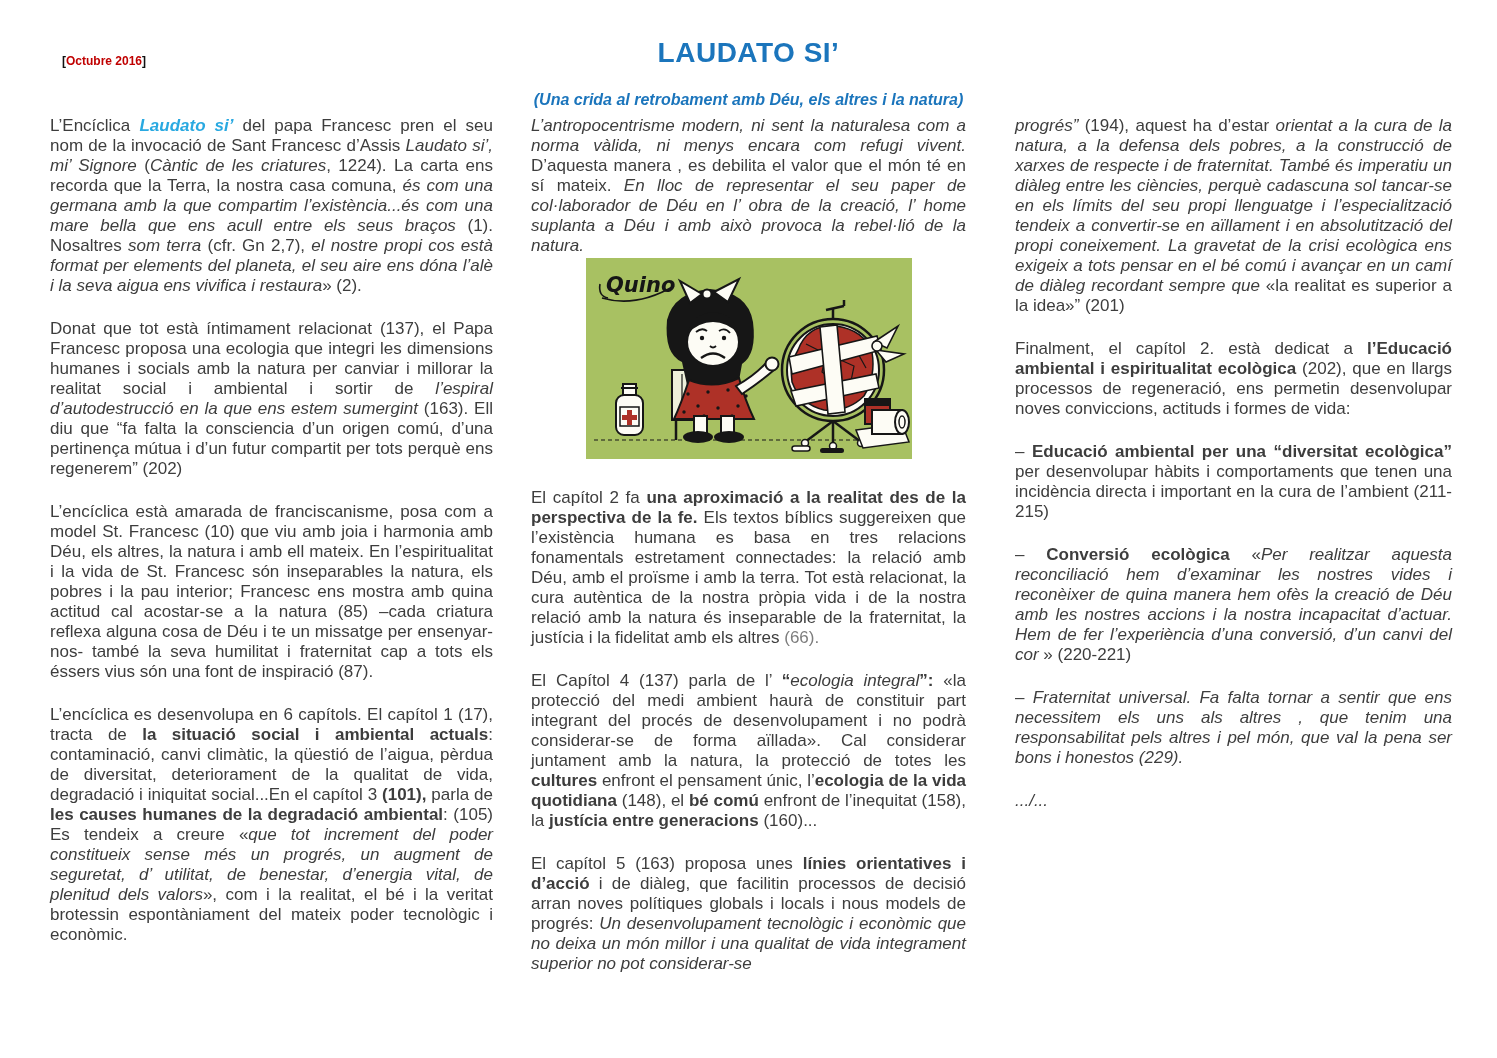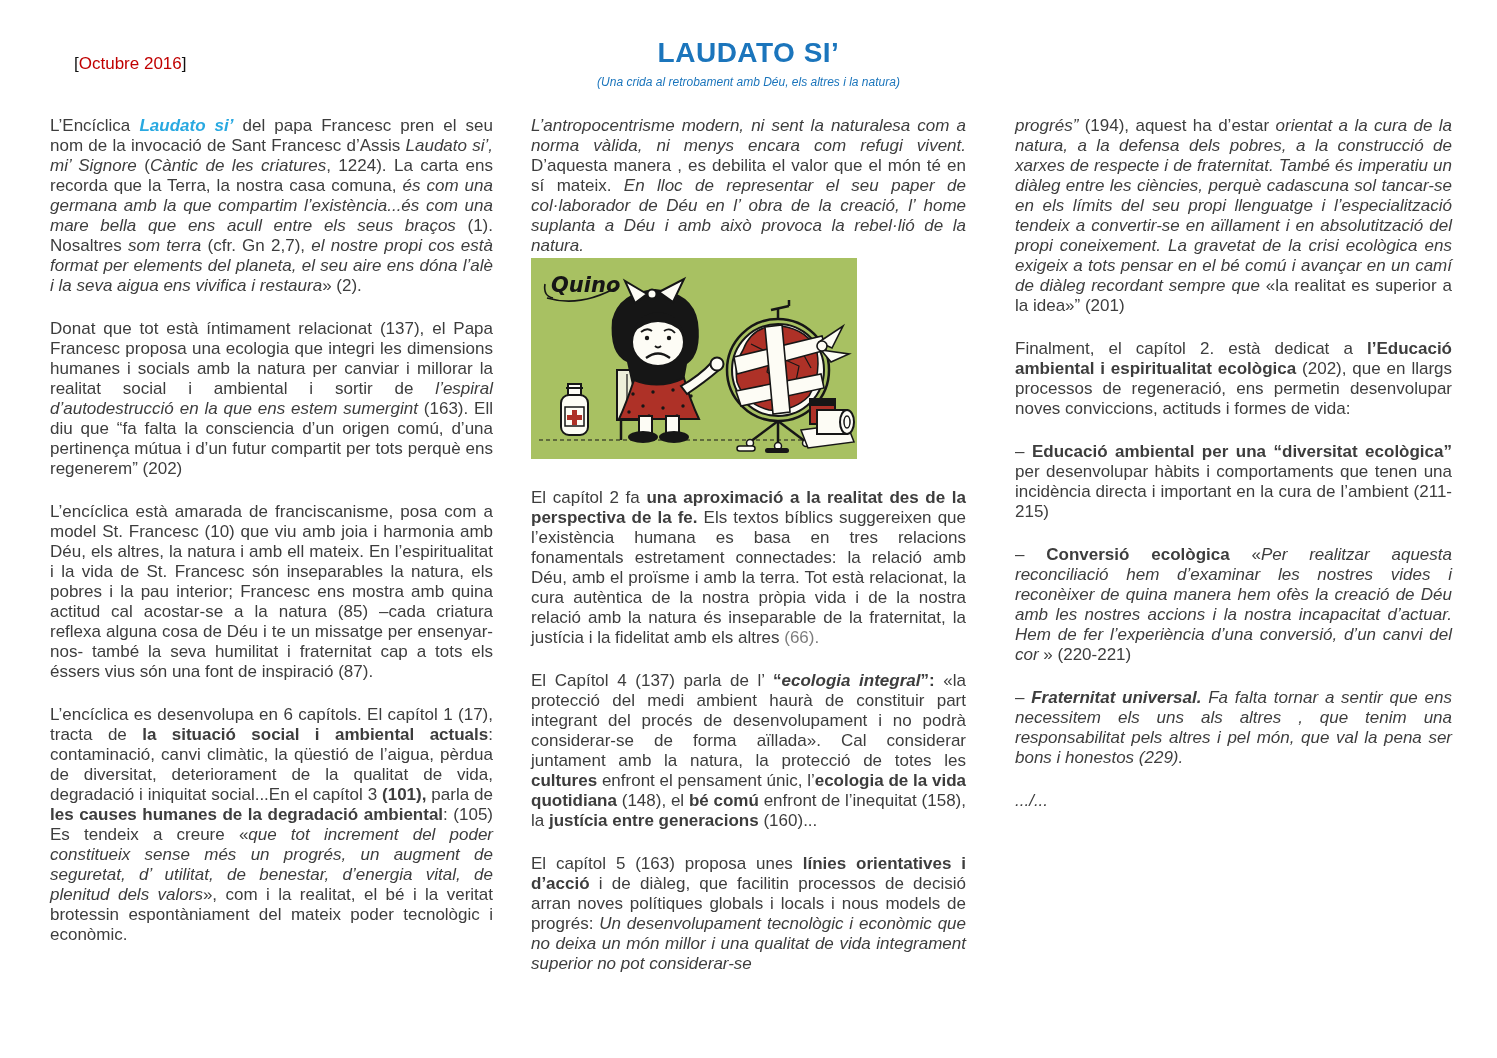--- a/index.html
+++ b/index.html
@@ -15,54 +15,54 @@
   html,body{background:#ffffff;}
   body{
     width:1497px;height:1058px;overflow:hidden;
     font-family:"Liberation Sans",sans-serif;
     color:var(--c-body-text);
   }
   .page{position:relative;width:1497px;height:1058px;background:#fff;}
   
   .hdr{position:absolute;top:0;left:0;right:0;height:114px;}
   .issue-date{
-    position:absolute;left:74px;top:54px;
-    font-size:17px;font-weight:normal;color:#111;
+    position:absolute;left:62px;top:54px;
+    font-size:12px;font-weight:bold;color:#111;
     white-space:nowrap;
   }
   .issue-date .red{color:var(--c-accent-red);}
   .title-wrap{position:absolute;left:0;right:0;top:38px;text-align:center;}
   .doc-title{
     font-size:28px;font-weight:bold;color:var(--c-title-blue);
     letter-spacing:0.5px;line-height:1.1;
   }
   .doc-subtitle{
-    margin-top:6px;
-    font-size:12px;font-weight:normal;font-style:italic;color:var(--c-title-blue);
+    margin-top:22px;
+    font-size:16px;font-weight:bold;font-style:italic;color:var(--c-title-blue);
   }
   
   .content{
     position:absolute;top:116px;left:50px;right:45px;bottom:0;
     display:flex;
   }
   .col{font-size:17px;line-height:20px;text-align:justify;}
   .col-left{width:443px;margin-right:38px;}
   .col-mid{width:435px;margin-right:49px;}
   .col-right{width:437px;}
   .para{margin:0 0 23px 0;}
   .para:last-child{margin-bottom:0;}
   
   .s-n{}
   .s-i{font-style:italic;}
   .s-b{font-weight:bold;}
-  .s-bi{font-weight:bold;font-style:italic;margin-top:33px;}
+  .s-bi{font-weight:normal;font-style:italic;margin-top:33px;}
   .s-blue-bi{color:var(--c-laudato-blue);font-weight:bold;font-style:italic;}
   .s-gray{color:#7d7d7d;}
   
-  .comic-wrap{width:100%;text-align:left;margin:2px 0 24px 0;}
+  .comic-wrap{width:100%;text-align:center;margin:2px 0 24px 0;}
   .comic{display:inline-block;}
   .cg-bg{fill:var(--c-comic-green);}
   .cg-red{fill:var(--c-comic-red);}
   .cg-white{fill:#fdfcf5;}
   .cg-ink{fill:var(--c-ink);}
   .cg-line{stroke:var(--c-ink);fill:none;}
   .sig-text{
     font-family:"DejaVu Sans",sans-serif;
     font-style:italic;font-weight:bold;font-size:21px;
     fill:var(--c-ink);

